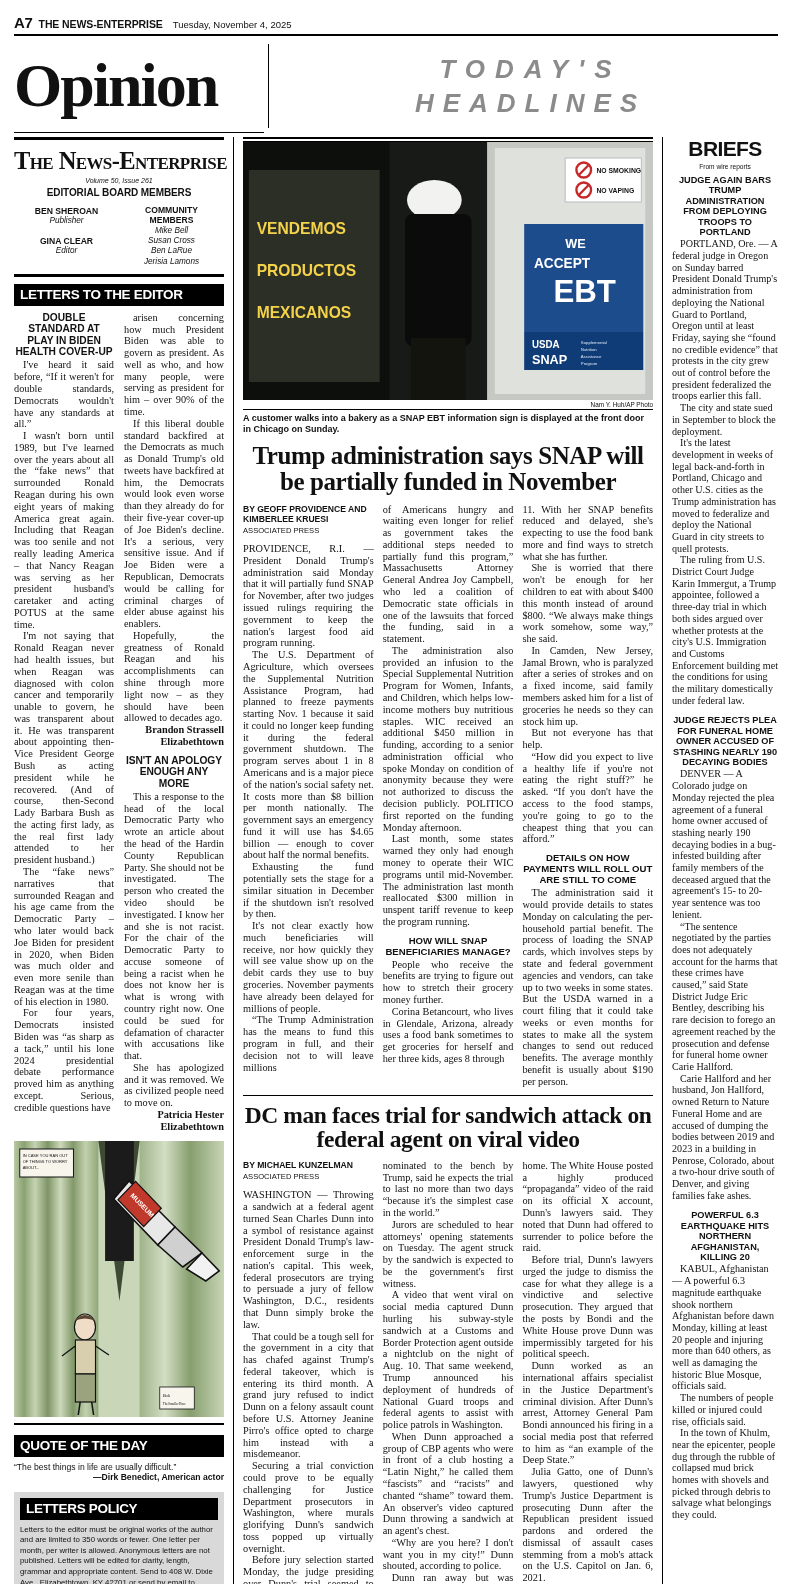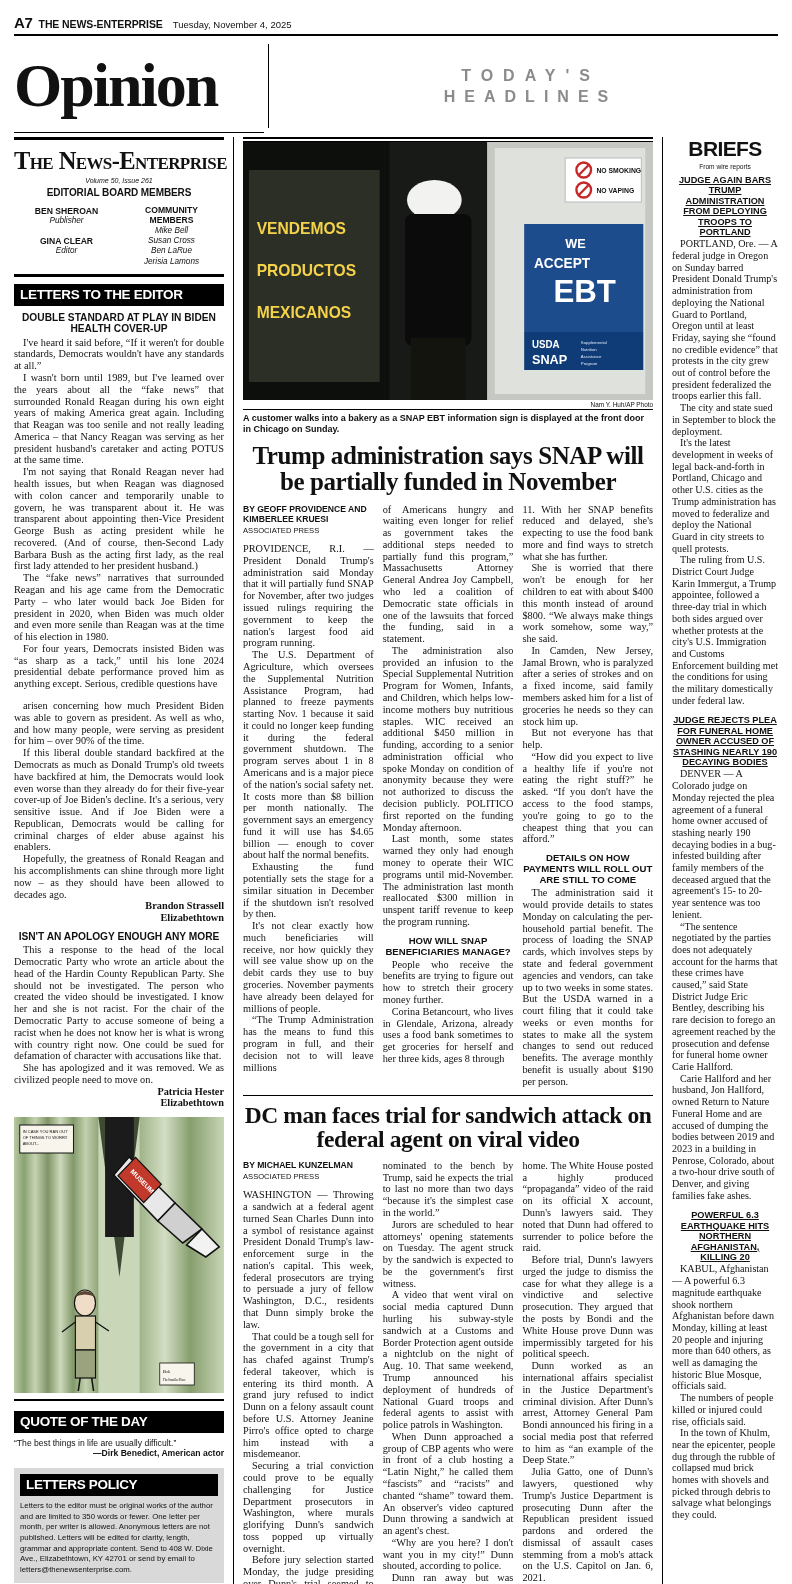--- a/index.html
+++ b/index.html
@@ -28,21 +28,21 @@
   .opinion-word {
     font-family:"Liberation Serif", serif;
     font-weight:bold; font-size:62px; line-height:0.9;
     letter-spacing:-2px;
   }
   .masthead-divider { width:1px; background:#000; margin:4px 14px 4px 4px; }
   .masthead-right { flex:1; display:flex; flex-direction:column; justify-content:center; align-items:center; }
   .todays-line1, .todays-line2 {
     font-family:"Liberation Sans", sans-serif;
     font-weight:bold; color:#8b8b8b;
-    font-size:16px; letter-spacing:10px; line-height:1.32;
+    font-size:26px; letter-spacing:10px; line-height:1.32;font-style:italic;
   }
   .todays-line2 { letter-spacing:9px; }
 
   
   .columns { display:flex; gap:0; margin-top:4px; }
   .col-left  { width:219px; padding-right:9px; }
   .col-mid   { width:438px; padding:0 9px; border-left:1px solid #000; border-right:1px solid #000;}
   .col-right { width:117px; padding-left:9px; }
 
   
@@ -67,21 +67,21 @@
   
   .blackbar {
     background:#000; color:#fff;
     font-family:"Liberation Sans", sans-serif;
     font-weight:bold; font-size:13.5px;
     padding:3px 6px 4px 6px;
     letter-spacing:-0.3px;
   }
 
   
-  .letters { display:flex; gap:10px; margin-top:6px;flex-direction:column; }
+  .letters { display:flex; gap:10px; margin-top:6px; }
   .lcol { flex:1; }
   .lhead {
     font-family:"Liberation Sans", sans-serif;
     font-weight:bold; font-size:10.2px; text-align:center;
     line-height:1.12; margin-bottom:2px;
   }
   .body-txt {
     font-family:"Liberation Serif", serif;
     font-size:10.3px; line-height:1.145;
     text-align:justify; hyphens:auto; -webkit-hyphens:auto;
@@ -127,21 +127,21 @@
   }
 
   
   .briefs-title {
     font-family:"Liberation Sans", sans-serif; font-weight:bold;
     font-size:21px; text-align:center; letter-spacing:-0.6px;
   }
   .briefs-src { font-family:"Liberation Sans", sans-serif; font-size:6.6px; text-align:center; margin:2px 0 5px 0; }
   .brief-head {
     font-family:"Liberation Sans", sans-serif; font-weight:bold;
-    font-size:9.2px; text-align:center; line-height:1.13; margin-bottom:1px; margin-top:9px;text-decoration:underline;
+    font-size:9.2px; text-align:center; line-height:1.13; margin-bottom:1px; margin-top:9px;
   }
   .brief-body { font-family:"Liberation Serif", serif; font-size:10.1px; line-height:1.16; text-align:left; }
   .brief-body p { margin:0; text-indent:8px; }
   .hr-mid2 { border-top:1.6px solid #000; margin:7px 0 7px 0; }
 </style>
 </head>
 <body>
 
 <div class="page">
 

